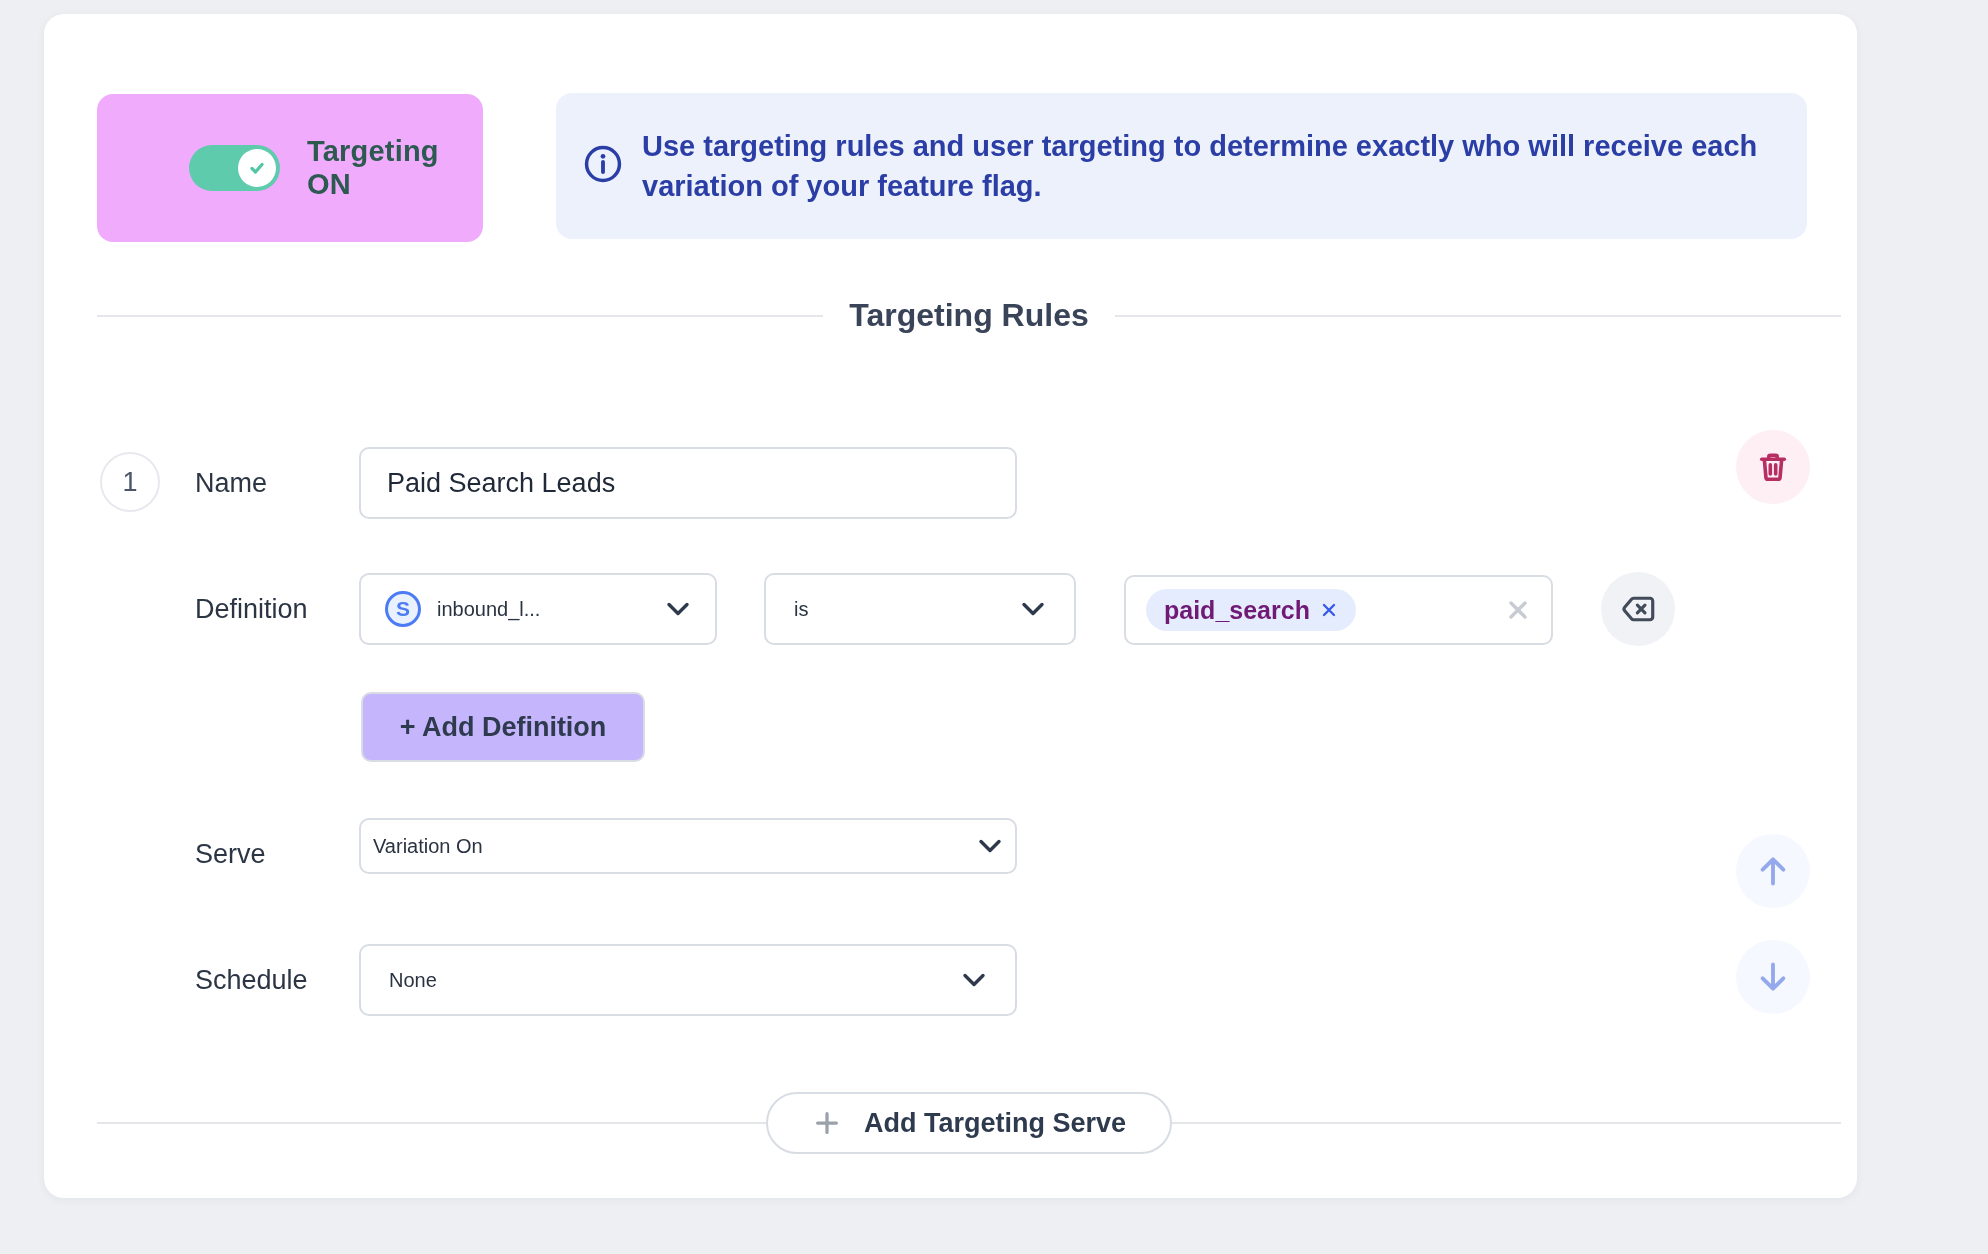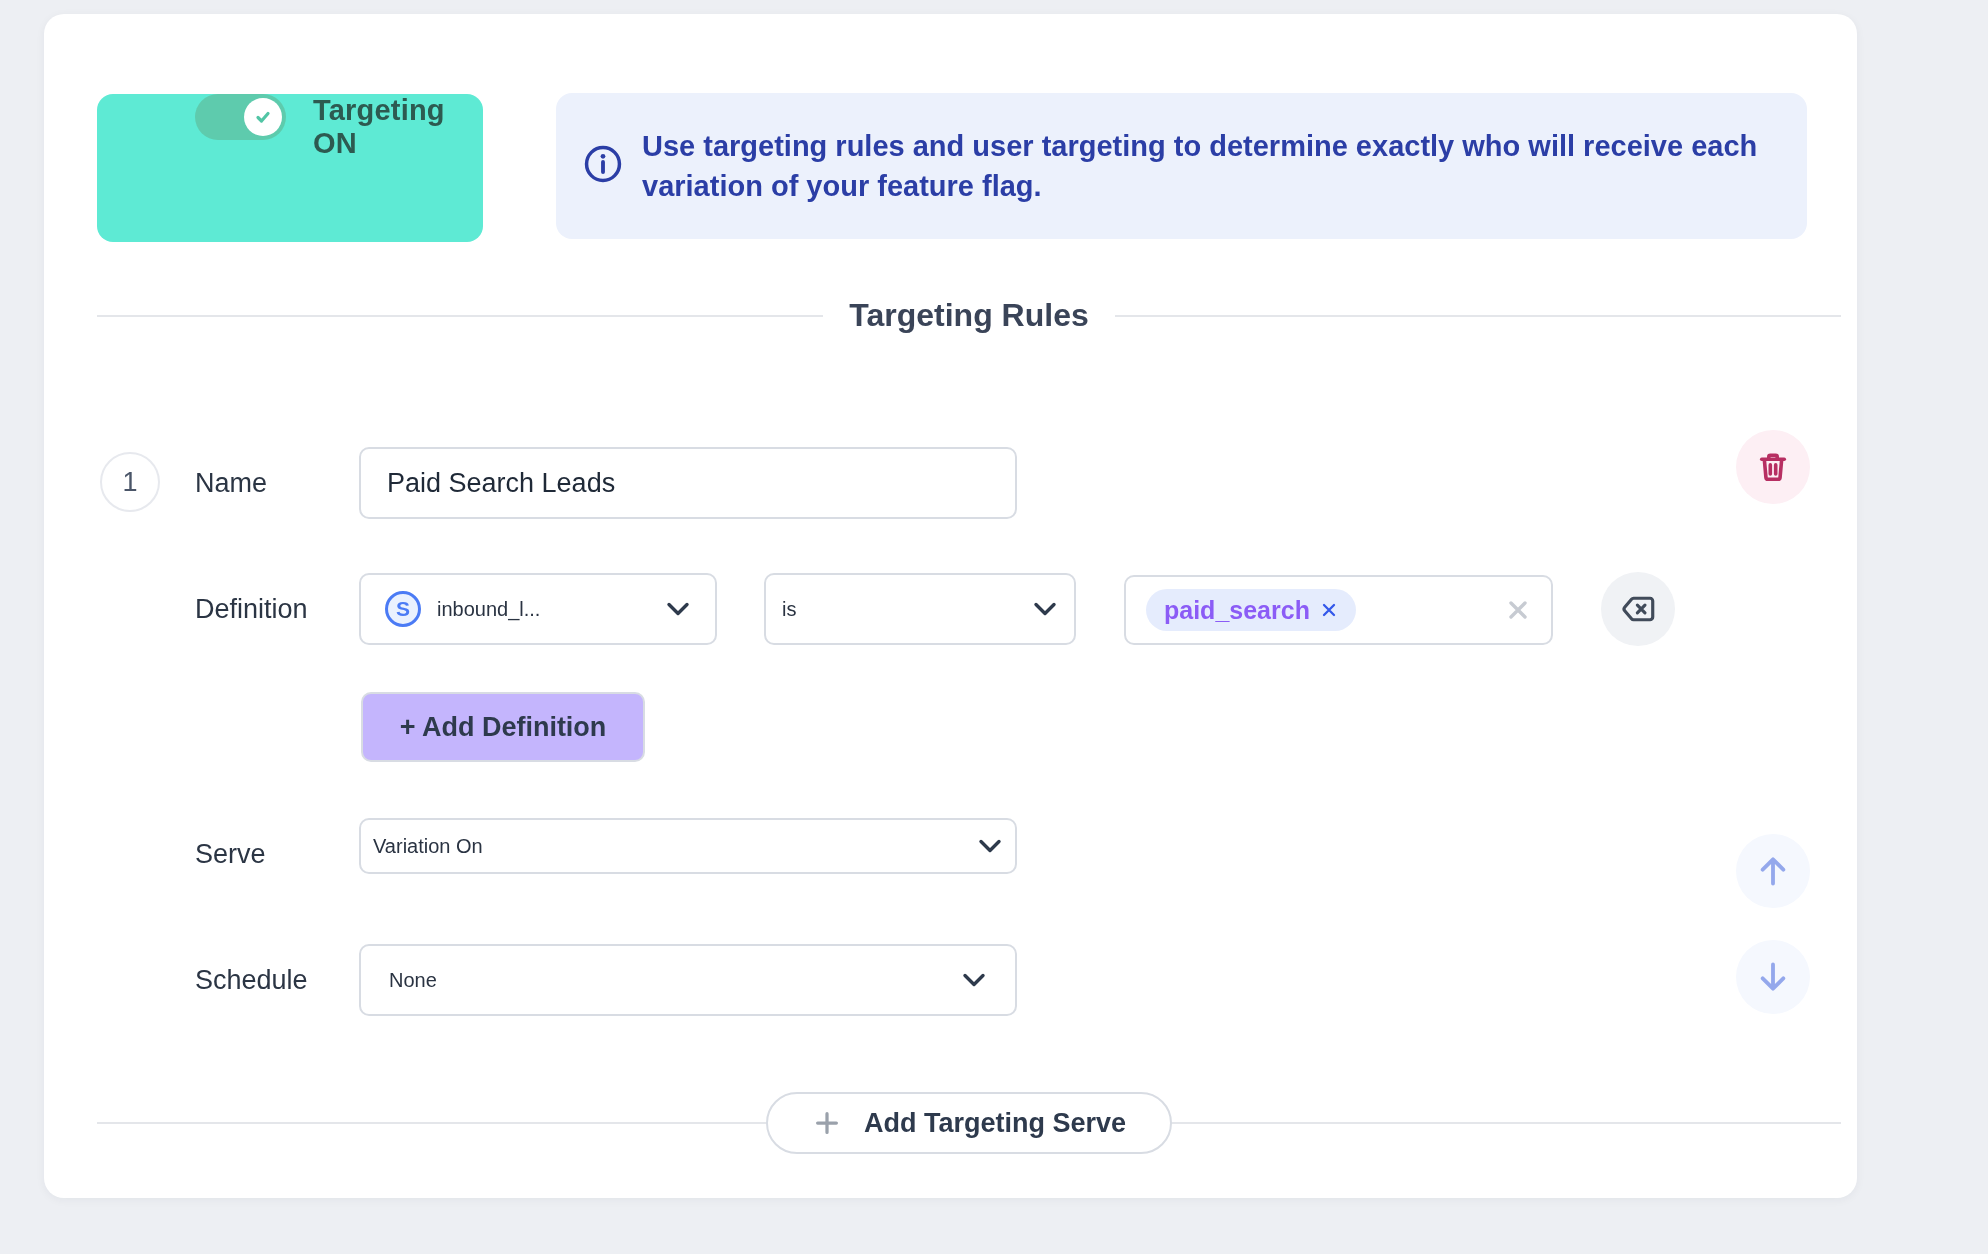--- a/index.html
+++ b/index.html
@@ -15,22 +15,22 @@
   .card {
     position:absolute; left:44px; top:14px;
     width:1813px; height:1184px;
     background:#ffffff; border-radius:20px;
     box-shadow:0 2px 10px rgba(25,35,60,.05);
   }
   
   .toggle-panel {
     position:absolute; left:53px; top:80px;
     width:386px; height:148px; border-radius:16px;
-    background:#5eead4;
-    display:flex; align-items:flex-start;padding-left:6px;
+    background:#f0abfc;
+    display:flex; align-items:center;
   }
   .toggle {
     position:relative; margin-left:92px;
     width:91px; height:46px; border-radius:23px;
     background:#5ecbad; cursor:pointer; flex:0 0 auto;
   }
   .toggle .knob {
     position:absolute; right:4px; top:4px;
     width:38px; height:38px; border-radius:50%;
     background:#ffffff;
@@ -97,21 +97,21 @@
   }
   .chips-input {
     position:absolute; left:1080px; top:561px;
     width:429px; height:70px;
     border:2px solid #d8dce3; border-radius:10px; background:#fff;
     display:flex; align-items:center; padding:0 20px; cursor:text;
   }
   .chip {
     height:42px; border-radius:21px; background:#e5ecfd;
     display:flex; align-items:center; gap:10px; padding:0 18px;
-    font-size:25px; font-weight:600; color:#8b5cf6; cursor:default;
+    font-size:25px; font-weight:600; color:#701a75; cursor:default;
   }
   .chip .chip-x { display:flex; cursor:pointer; }
   .chips-clear { margin-left:auto; display:flex; cursor:pointer; }
   .icon-circle-btn {
     position:absolute; border-radius:50%;
     display:flex; align-items:center; justify-content:center;
     cursor:pointer; border:none; padding:0;
   }
   .btn-outline {
     position:absolute;
@@ -197,21 +197,21 @@
   <div class="select" style="left:315px; top:559px; width:358px; height:72px; padding:0 24px;">
     <span class="type-badge">S</span>
     <span class="sel-text" style="margin-left:16px;">inbound_l...</span>
     <span class="chev">
       <svg width="26" height="16" viewBox="0 0 26 16">
         <path d="M4 3.5 L13 12.5 L22 3.5" fill="none" stroke="#2e3a4c" stroke-width="3.4" stroke-linecap="round" stroke-linejoin="round"></path>
       </svg>
     </span>
   </div>
 
-  <div class="select" style="left:720px; top:559px; width:312px; height:72px; padding:0 16px;">
+  <div class="select" style="left:720px; top:559px; width:312px; height:72px; padding:0 28px;">
     <span class="sel-text">is</span>
     <span class="chev">
       <svg width="26" height="16" viewBox="0 0 26 16">
         <path d="M4 3.5 L13 12.5 L22 3.5" fill="none" stroke="#2e3a4c" stroke-width="3.4" stroke-linecap="round" stroke-linejoin="round"></path>
       </svg>
     </span>
   </div>
 
   <div class="chips-input">
     <span class="chip">

